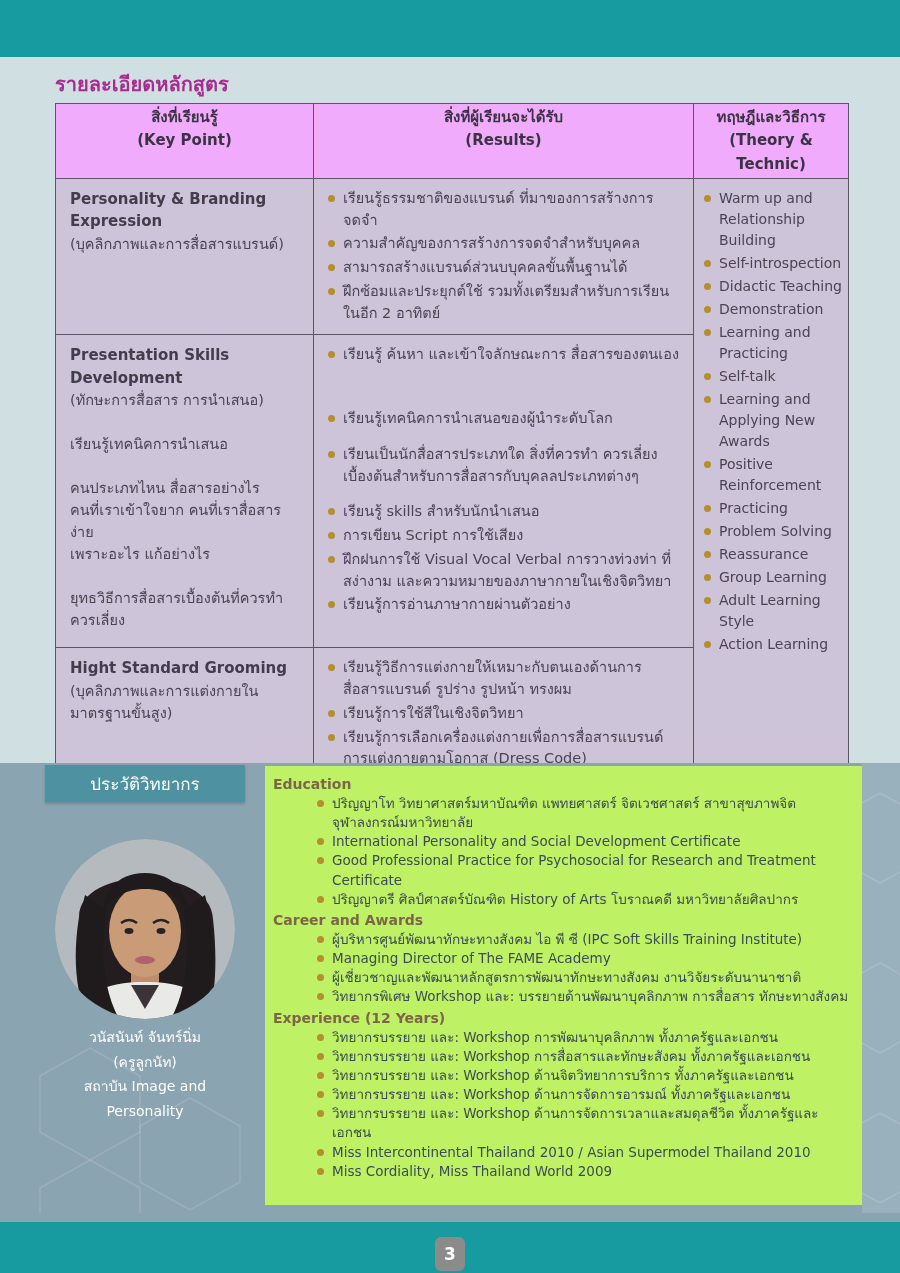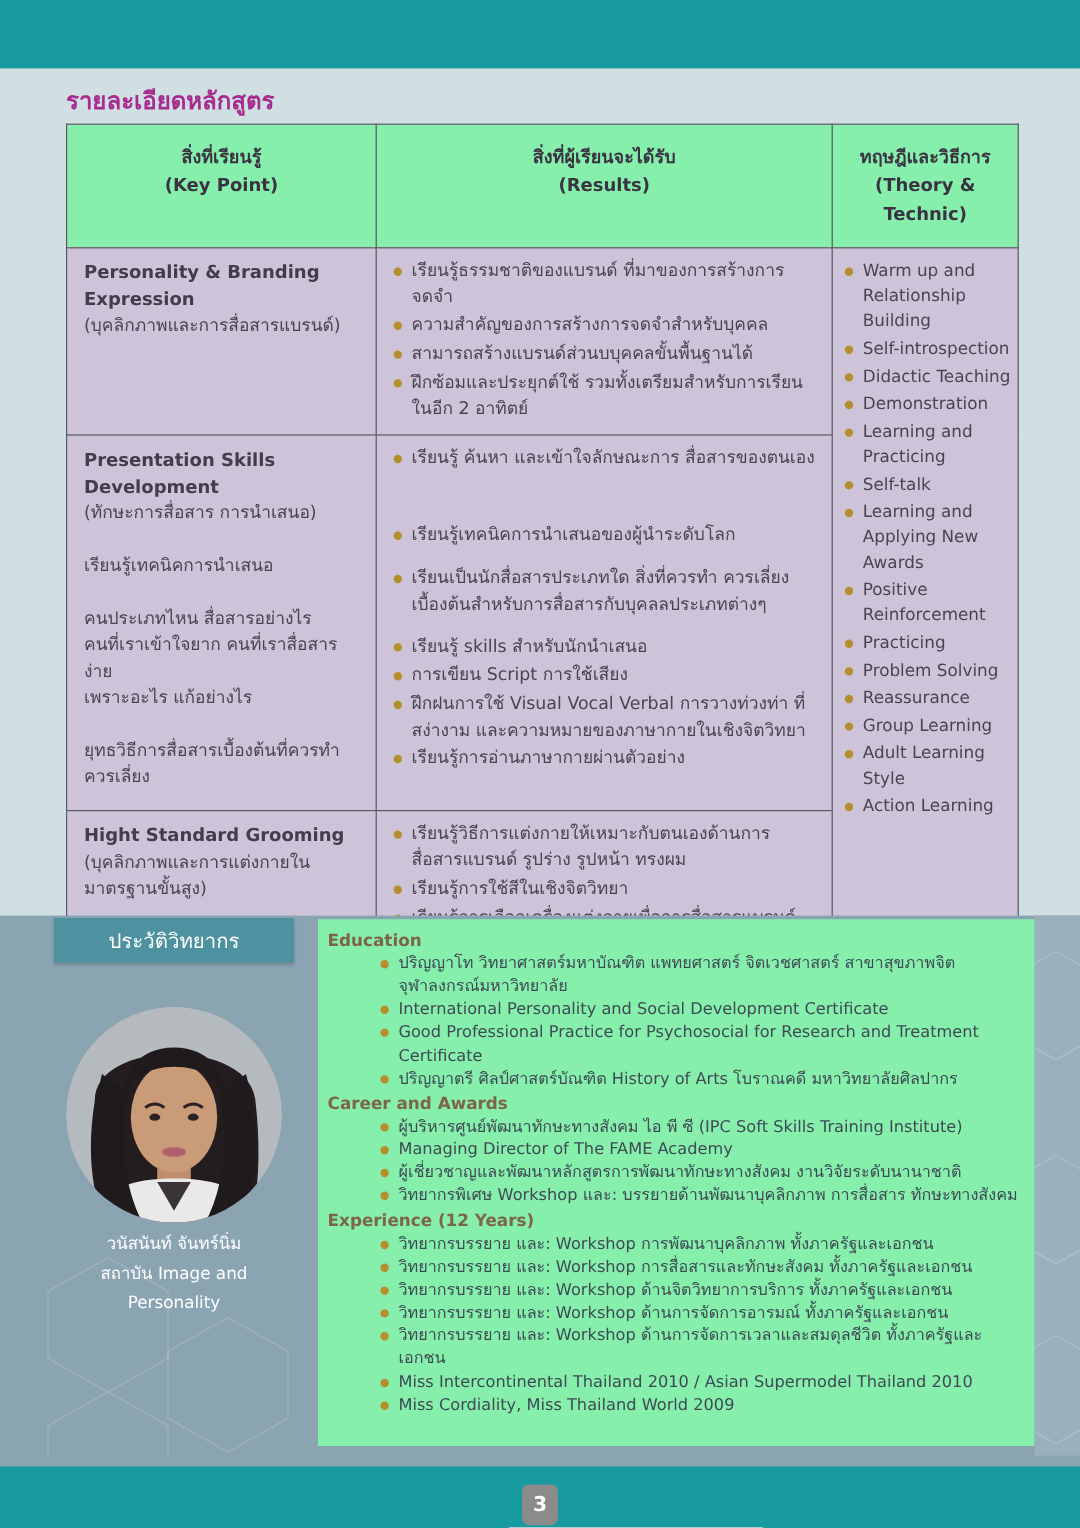--- a/index.html
+++ b/index.html
@@ -12,22 +12,22 @@
   .page-badge{position:absolute;left:50%;transform:translateX(-50%);top:1237px;width:30px;height:34px;
     background:#8b8b8b;border-radius:6px;color:#fff;font-size:17px;font-weight:bold;
     display:flex;align-items:center;justify-content:center;}
 
   
   .title{position:absolute;left:55px;top:68px;margin:0;font-size:20px;font-weight:bold;color:#a82c90;}
 
   
   .course-table{position:absolute;left:55px;top:103px;width:793px;border-collapse:collapse;table-layout:fixed;}
   .course-table th,.course-table td{border:1px solid #5a5560;vertical-align:top;}
-  .course-table th{background:#86efac;color:#3a3342;font-size:15px;font-weight:bold;height:52px;
-    text-align:center;line-height:1.55;padding:16px 4px;}
+  .course-table th{background:#f0abfc;color:#3a3342;font-size:15px;font-weight:bold;height:52px;
+    text-align:center;line-height:1.55;padding:2px 4px;}
   .course-table td{background:#cdc4da;color:#4a4452;font-size:14.5px;line-height:1.5;padding:9px 12px 8px 14px;}
   td.kp{font-size:14.5px;}
   .kp-title{font-weight:bold;color:#433c4a;font-size:15px;margin-bottom:1px;}
   .kp-line{min-height:22px;}
   tr.r1{height:117px;} tr.r2{height:313px;} tr.r3{height:157px;}
   td.theory{font-size:14px;padding:9px 6px 8px 10px;line-height:1.5;}
 
   .bullet-item{display:flex;margin:0 0 2px 0;}
   .dot{flex:0 0 auto;width:7px;height:7px;border-radius:50%;background:#b58f2e;margin:7px 8px 0 0;}
   .bullet-text{flex:1 1 auto;}
@@ -36,21 +36,21 @@
 
   
   .profile-band{position:absolute;left:0;top:763px;width:900px;height:538px;background:#8ba4b2;}
   .label-box{position:absolute;left:45px;top:2px;width:200px;height:37px;background:#4e92a1;color:#fff;
     font-size:17px;display:flex;align-items:center;justify-content:center;box-shadow:0 2px 3px rgba(0,0,0,.18);}
   .avatar{position:absolute;left:55px;top:76px;width:180px;height:180px;border-radius:50%;overflow:hidden;}
   .speaker-name{position:absolute;left:20px;top:262px;width:250px;text-align:center;color:#fff;
     font-size:14px;line-height:1.75;}
   .speaker-name .kp-line{min-height:24px;}
 
-  .right-panel{position:absolute;left:265px;top:3px;width:597px;height:439px;background:#86efac;
+  .right-panel{position:absolute;left:265px;top:3px;width:597px;height:439px;background:#bef264;
     box-sizing:border-box;padding:7px 10px 6px 8px;}
   .sec-heading{margin:3px 0 2px 0;font-size:14px;font-weight:bold;color:#7d6549;}
   .sec-items{padding-left:44px;}
   .sec-items .bullet-item{margin:0;color:#3e4a54;font-size:13.5px;line-height:1.42;}
   .sec-items .dot{margin-top:6px;}
 
   .right-strip{position:absolute;right:0;top:0;width:38px;height:450px;background:#99b0bd;}
   .hex-deco{position:absolute;pointer-events:none;}
 </style>
 </head>
@@ -287,20 +287,21 @@
         <ellipse cx="74" cy="92" rx="4.5" ry="3" fill="#2a2125"></ellipse>
         <ellipse cx="106" cy="92" rx="4.5" ry="3" fill="#2a2125"></ellipse>
         <ellipse cx="90" cy="121" rx="10" ry="4" fill="#b0616b"></ellipse>
         <path d="M30,56 C16,110 20,166 42,180 L64,180 C48,150 44,108 52,72 Z" fill="#1f1a1c"></path>
         <path d="M150,56 C164,110 160,166 138,180 L116,180 C132,150 136,108 128,72 Z" fill="#1f1a1c"></path>
       </svg>
     </div>
 
     <div class="speaker-name">
         <div class="kp-line">วนัสนันท์ จันทร์นิ่ม</div>
+        <div class="kp-line">(ครูลูกนัท)</div>
         <div class="kp-line">สถาบัน Image and</div>
         <div class="kp-line">Personality</div>
       </div>
 
     <div class="right-panel">
       <h3 class="sec-heading">Education</h3>
       <div class="sec-items">
           <div class="bullet-item">
             <span class="dot"></span>
             <span class="bullet-text">ปริญญาโท วิทยาศาสตร์มหาบัณฑิต แพทยศาสตร์ จิตเวชศาสตร์ สาขาสุขภาพจิต จุฬาลงกรณ์มหาวิทยาลัย</span>

